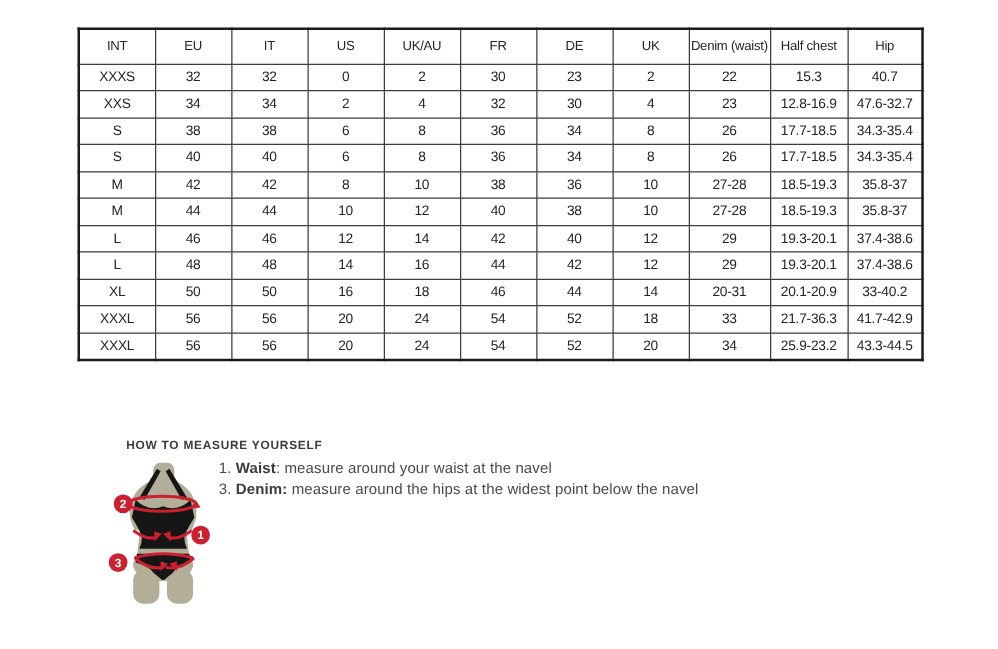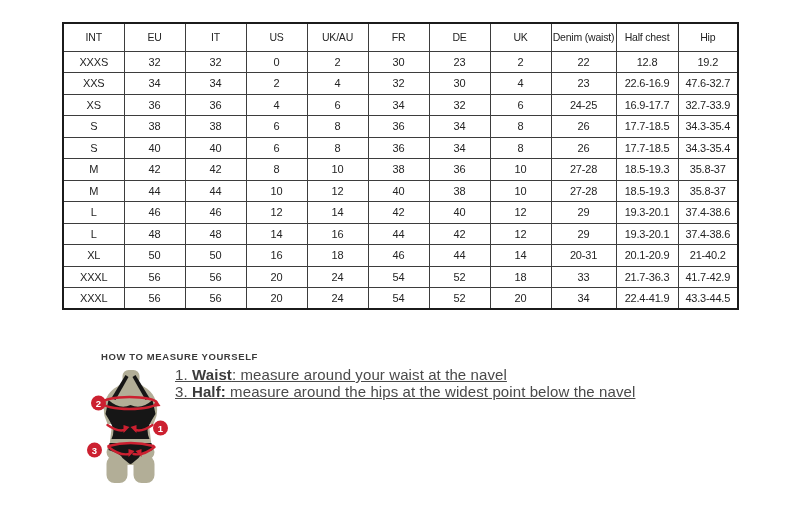--- a/index.html
+++ b/index.html
@@ -29,22 +29,22 @@
     position: absolute; left: 65px; top: 351px;
     font-size: 9.5px; font-weight: 700; letter-spacing: 0.6px;
     color: #3b3b3b;
     padding-left: 36px;
   }
   .measure-steps {
     position: absolute; left: 175px; top: 366px;
     list-style: none;
   }
   .measure-steps li {
-    font-size: 15px; color: #4a4a4a; line-height: 17px;
-    letter-spacing: 0.1px; white-space: nowrap; text-decoration: underline;
+    font-size: 12px; color: #4a4a4a; line-height: 17px;
+    letter-spacing: 0.1px; white-space: nowrap;
   }
   .measure-steps .step-label { font-weight: 700; color: #3b3b3b; }
 
   .figure-wrap { position: absolute; left: 78px; top: 370px; width: 100px; height: 118px; }
   .figure-wrap svg { width: 100%; height: 100%; display: block; }
 </style>
 </head>
 <body>
 
 <table class="size-table">
@@ -80,48 +80,35 @@
       <tr>
         <td>XXXS</td>
         <td>32</td>
         <td>32</td>
         <td>0</td>
         <td>2</td>
         <td>30</td>
         <td>23</td>
         <td>2</td>
         <td>22</td>
-        <td>12.8</td>
-        <td>19.2</td>
+        <td>15.3</td>
+        <td>40.7</td>
       </tr>
       <tr>
         <td>XXS</td>
         <td>34</td>
         <td>34</td>
         <td>2</td>
         <td>4</td>
         <td>32</td>
         <td>30</td>
         <td>4</td>
         <td>23</td>
-        <td>22.6-16.9</td>
+        <td>12.8-16.9</td>
         <td>47.6-32.7</td>
-      </tr>
-      <tr>
-        <td>XS</td>
-        <td>36</td>
-        <td>36</td>
-        <td>4</td>
-        <td>6</td>
-        <td>34</td>
-        <td>32</td>
-        <td>6</td>
-        <td>24-25</td>
-        <td>16.9-17.7</td>
-        <td>32.7-33.9</td>
       </tr>
       <tr>
         <td>S</td>
         <td>38</td>
         <td>38</td>
         <td>6</td>
         <td>8</td>
         <td>36</td>
         <td>34</td>
         <td>8</td>
@@ -198,21 +185,21 @@
         <td>XL</td>
         <td>50</td>
         <td>50</td>
         <td>16</td>
         <td>18</td>
         <td>46</td>
         <td>44</td>
         <td>14</td>
         <td>20-31</td>
         <td>20.1-20.9</td>
-        <td>21-40.2</td>
+        <td>33-40.2</td>
       </tr>
       <tr>
         <td>XXXL</td>
         <td>56</td>
         <td>56</td>
         <td>20</td>
         <td>24</td>
         <td>54</td>
         <td>52</td>
         <td>18</td>
@@ -223,21 +210,21 @@
       <tr>
         <td>XXXL</td>
         <td>56</td>
         <td>56</td>
         <td>20</td>
         <td>24</td>
         <td>54</td>
         <td>52</td>
         <td>20</td>
         <td>34</td>
-        <td>22.4-41.9</td>
+        <td>25.9-23.2</td>
         <td>43.3-44.5</td>
       </tr>
     </tbody>
 </table>
 
 <div class="measure-title">HOW TO MEASURE YOURSELF</div>
 
 <div class="figure-wrap">
   <svg viewBox="0 0 97 118">
 
@@ -279,14 +266,14 @@
       <circle cx="81" cy="58" r="7.5" fill="#cc2030"></circle>
       <text x="81" y="61.5" fill="#ffffff">1</text>
       <circle cx="15" cy="80" r="7.5" fill="#cc2030"></circle>
       <text x="15" y="83.5" fill="#ffffff">3</text>
     </g>
   </svg>
 </div>
 
 <ol class="measure-steps">
     <li><span>1. </span> <span class="step-label">Waist</span><span>: measure around your waist at the navel</span></li>
-    <li><span>3. </span> <span class="step-label">Half:</span><span> measure around the hips at the widest point below the navel</span></li>
+    <li><span>3. </span> <span class="step-label">Denim:</span><span> measure around the hips at the widest point below the navel</span></li>
   </ol>
 
 </body></html>

